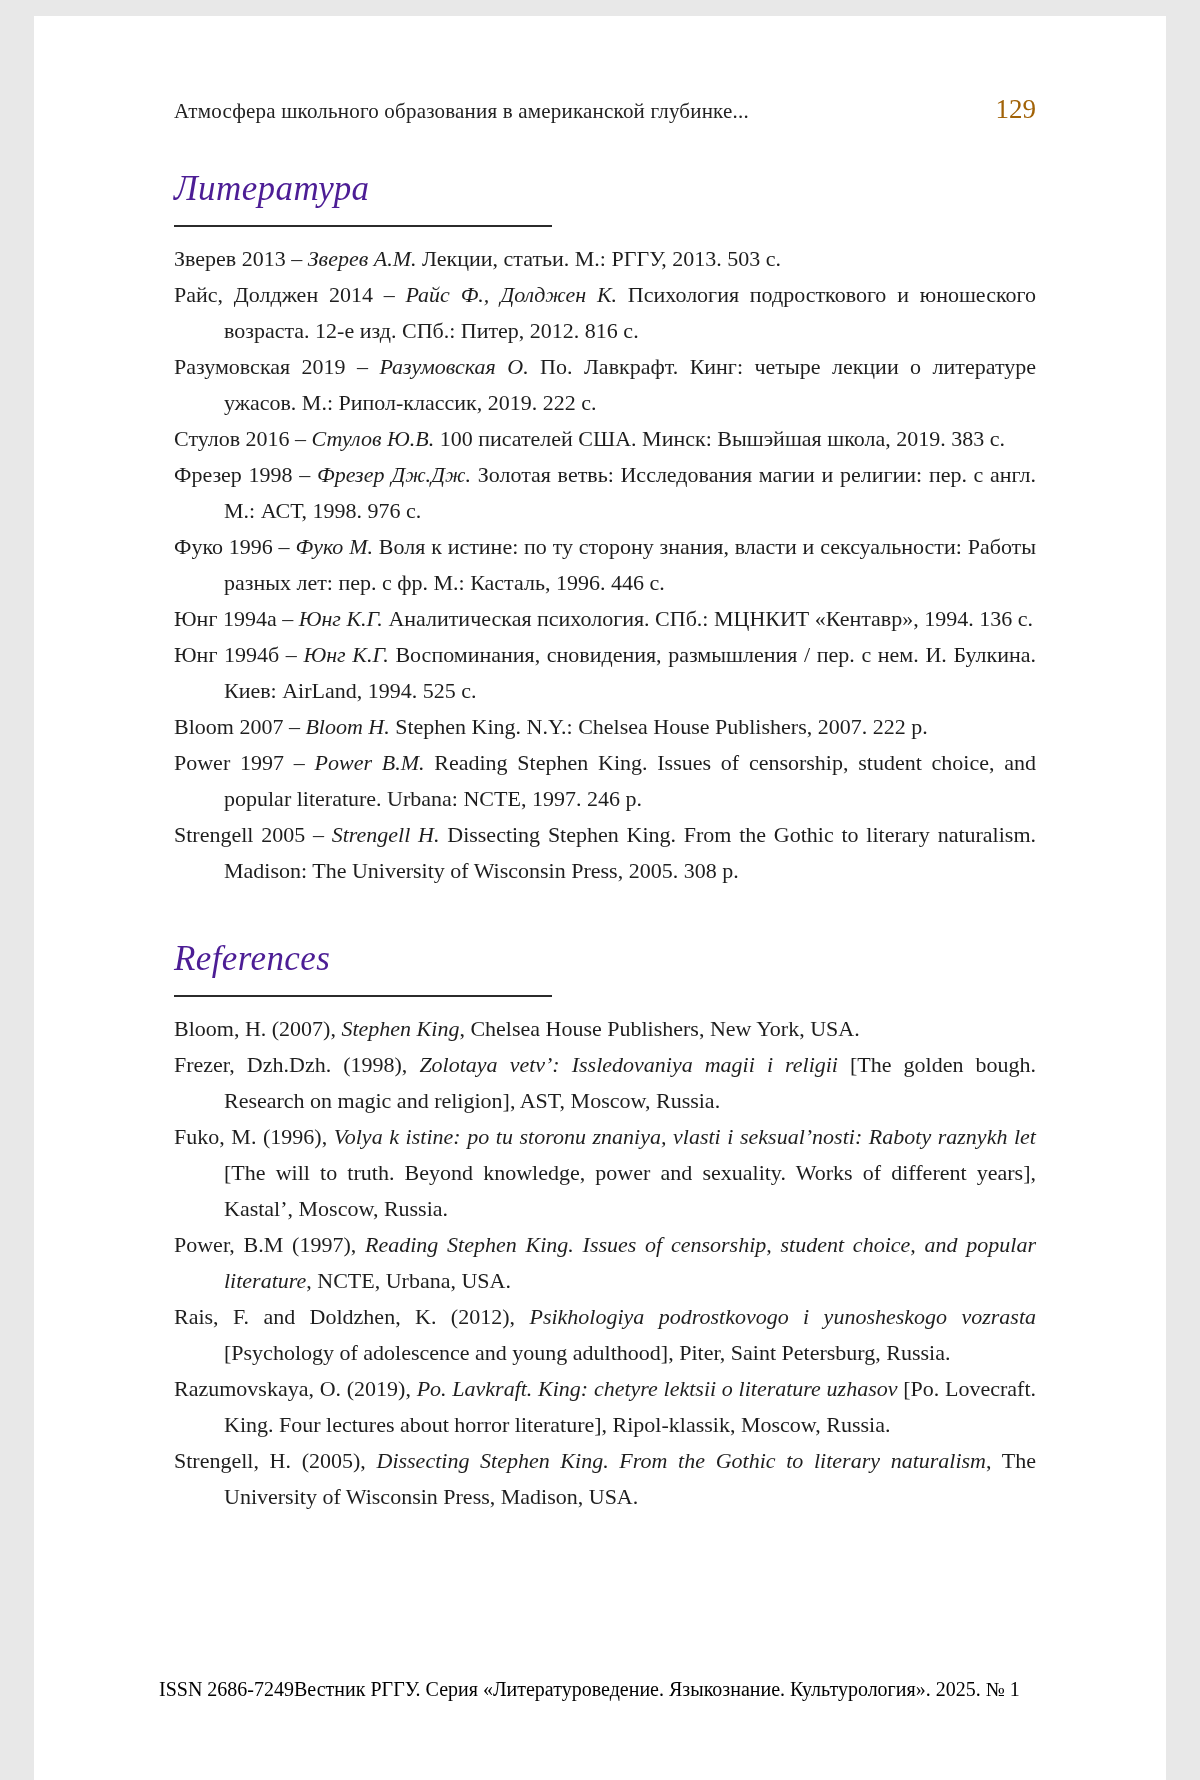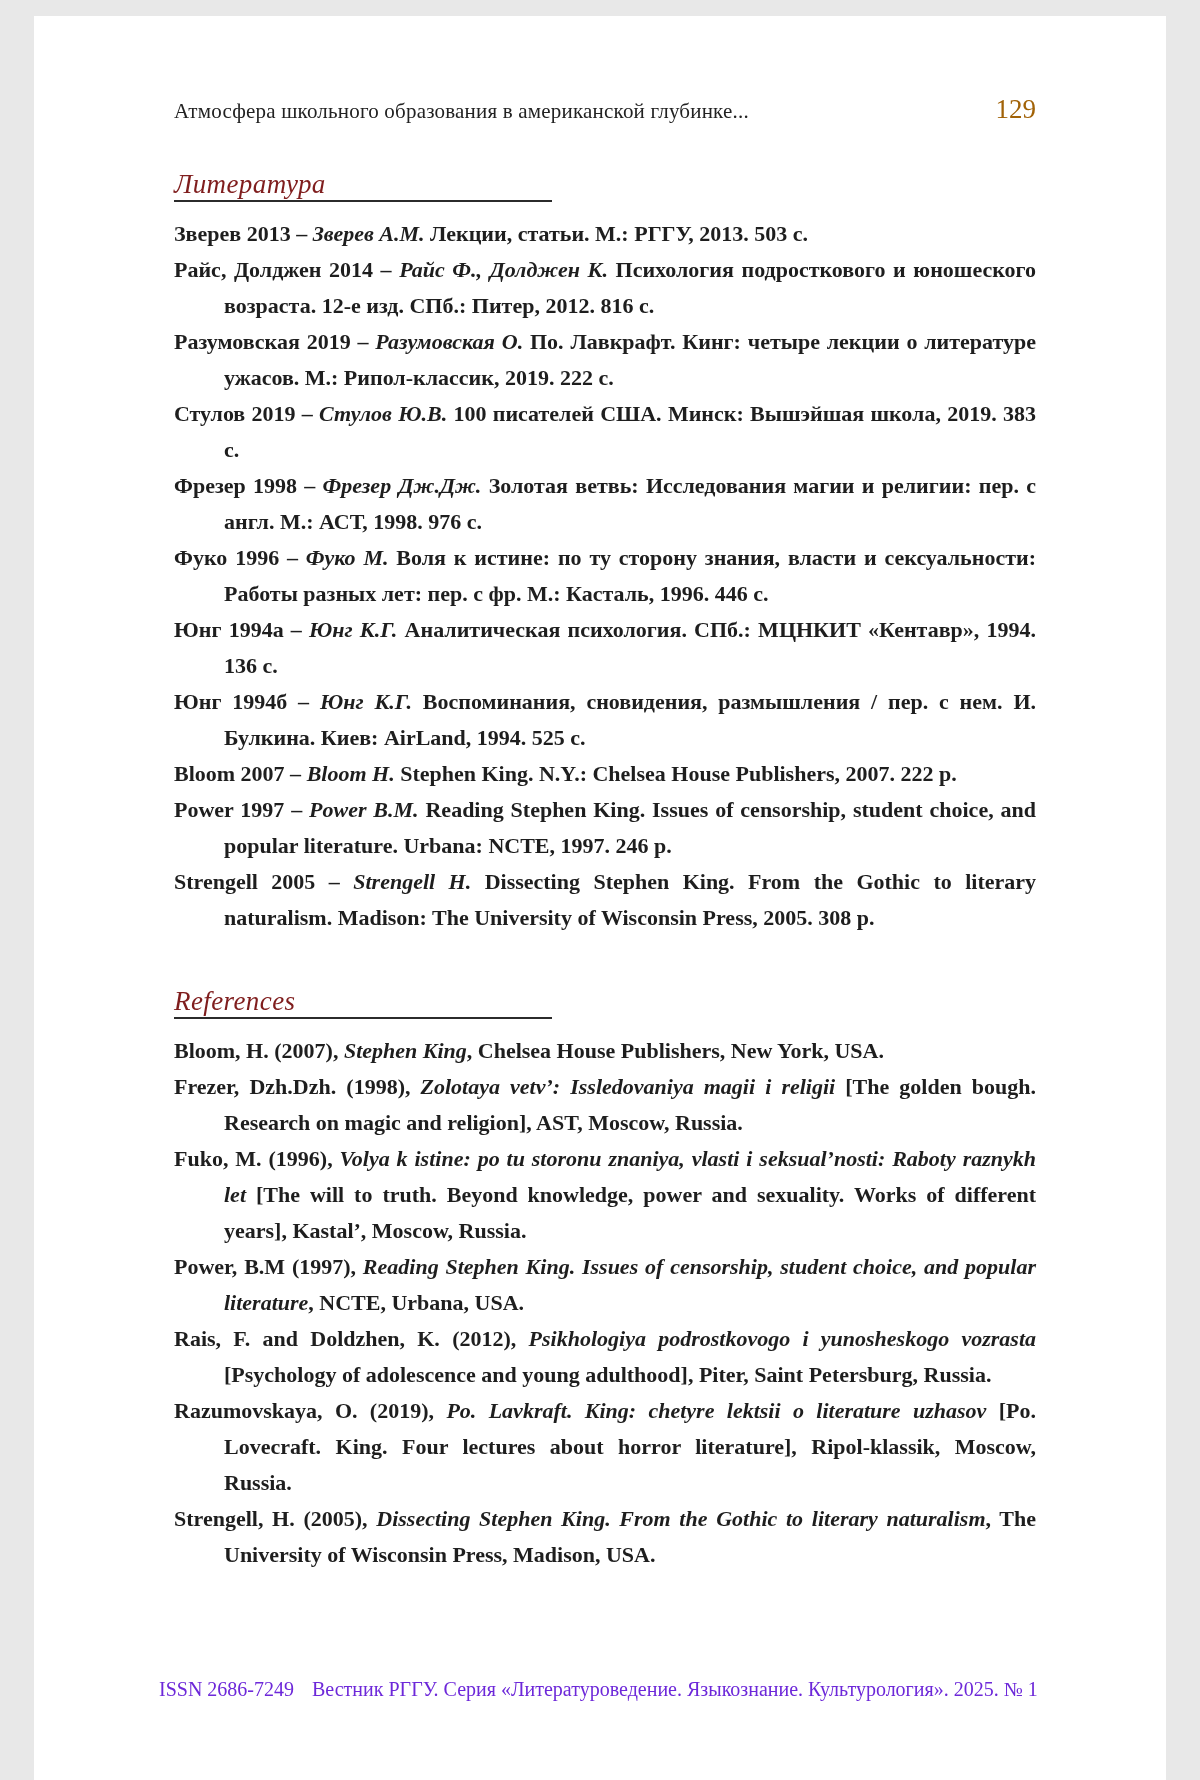--- a/index.html
+++ b/index.html
@@ -28,78 +28,76 @@
     font-size: 21px;
     letter-spacing: 0.2px;
     color: #222222;
   }
   .rh-page {
     font-size: 27px;
     color: #a16207;
   }
   h2.section-heading {
     margin: 44px 0 0 0;
-    font-size: 27px;
+    font-size: 35px;
     font-style: italic;
     font-weight: normal;
     letter-spacing: 0.4px;
-    color: #7f1d1d;
+    color: #4c1d95;
     width: 378px;
     border-bottom: 2px solid #2b2b2b;
-    padding-bottom: 0;
+    padding-bottom: 16px;
   }
   h2.references-heading {
     margin-top: 50px;
     font-family: Liberation Serif, serif;
   }
   .ref-list {
     margin-top: 14px;
-    font-weight: bold;
   }
   .ref-entry {
     margin: 0;
     padding-left: 50px;
     text-indent: -50px;
     text-align: justify;
     font-size: 22px;
     line-height: 36px;
   }
   .it {
     font-style: italic;
   }
   .footer {
     position: absolute;
     left: 125px;
     right: 85px;
     top: 1662px;
     font-size: 20px;
-    color: #6d28d9;
+    color: #000000;
     display: flex;
     align-items: center;
-    gap: 18px;
     white-space: nowrap;
   }
 </style>
 </head>
 <body>
 
 <div class="page">
 
   <div class="running-head">
     <span class="rh-title">Атмосфера школьного образования в американской глубинке...</span>
     <span class="rh-page">129</span>
   </div>
 
   <h2 class="section-heading">Литература</h2>
 
   <div class="ref-list">
       <p class="ref-entry"><span>Зверев 2013 – </span><span class="it">Зверев А.М.</span><span> Лекции, статьи. М.: РГГУ, 2013. 503 с.</span></p>
       <p class="ref-entry"><span>Райс, Долджен 2014 – </span><span class="it">Райс Ф., Долджен К.</span><span> Психология подросткового и юношеского возраста. 12-е изд. СПб.: Питер, 2012. 816 с.</span></p>
       <p class="ref-entry"><span>Разумовская 2019 – </span><span class="it">Разумовская О.</span><span> По. Лавкрафт. Кинг: четыре лекции о литературе ужасов. М.: Рипол-классик, 2019. 222 с.</span></p>
-      <p class="ref-entry"><span>Стулов 2019 – </span><span class="it">Стулов Ю.В.</span><span> 100 писателей США. Минск: Вышэйшая школа, 2019. 383 с.</span></p>
+      <p class="ref-entry"><span>Стулов 2016 – </span><span class="it">Стулов Ю.В.</span><span> 100 писателей США. Минск: Вышэйшая школа, 2019. 383 с.</span></p>
       <p class="ref-entry"><span>Фрезер 1998 – </span><span class="it">Фрезер Дж.Дж.</span><span> Золотая ветвь: Исследования магии и религии: пер. с англ. М.: АСТ, 1998. 976 с.</span></p>
       <p class="ref-entry"><span>Фуко 1996 – </span><span class="it">Фуко М.</span><span> Воля к истине: по ту сторону знания, власти и сексуальности: Работы разных лет: пер. с фр. М.: Касталь, 1996. 446 с.</span></p>
       <p class="ref-entry"><span>Юнг 1994а – </span><span class="it">Юнг К.Г.</span><span> Аналитическая психология. СПб.: МЦНКИТ «Кентавр», 1994. 136 с.</span></p>
       <p class="ref-entry"><span>Юнг 1994б – </span><span class="it">Юнг К.Г.</span><span> Воспоминания, сновидения, размышления / пер. с нем. И. Булкина. Киев: AirLand, 1994. 525 с.</span></p>
       <p class="ref-entry"><span>Bloom 2007 – </span><span class="it">Bloom H.</span><span> Stephen King. N.Y.: Chelsea House Publishers, 2007. 222 p.</span></p>
       <p class="ref-entry"><span>Power 1997 – </span><span class="it">Power B.M.</span><span> Reading Stephen King. Issues of censorship, student choice, and popular literature. Urbana: NCTE, 1997. 246 p.</span></p>
       <p class="ref-entry"><span>Strengell 2005 – </span><span class="it">Strengell H.</span><span> Dissecting Stephen King. From the Gothic to literary naturalism. Madison: The University of Wisconsin Press, 2005. 308 p.</span></p>
     </div>
 
   <h2 class="section-heading references-heading">References</h2>

